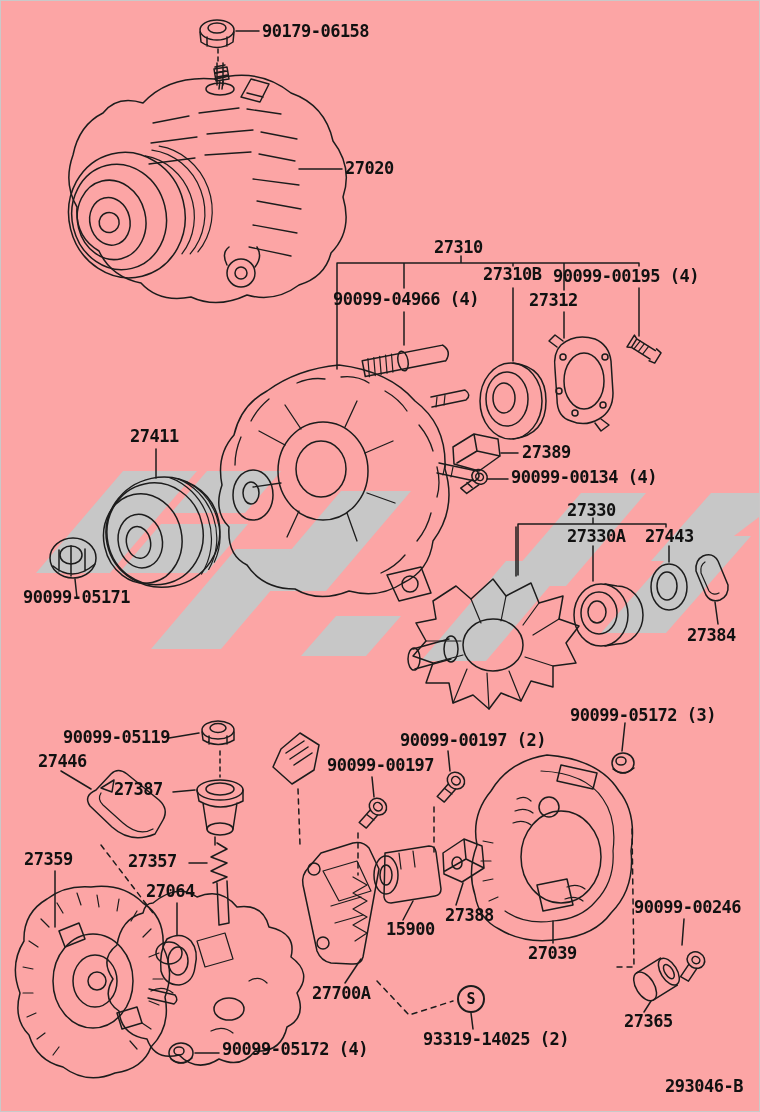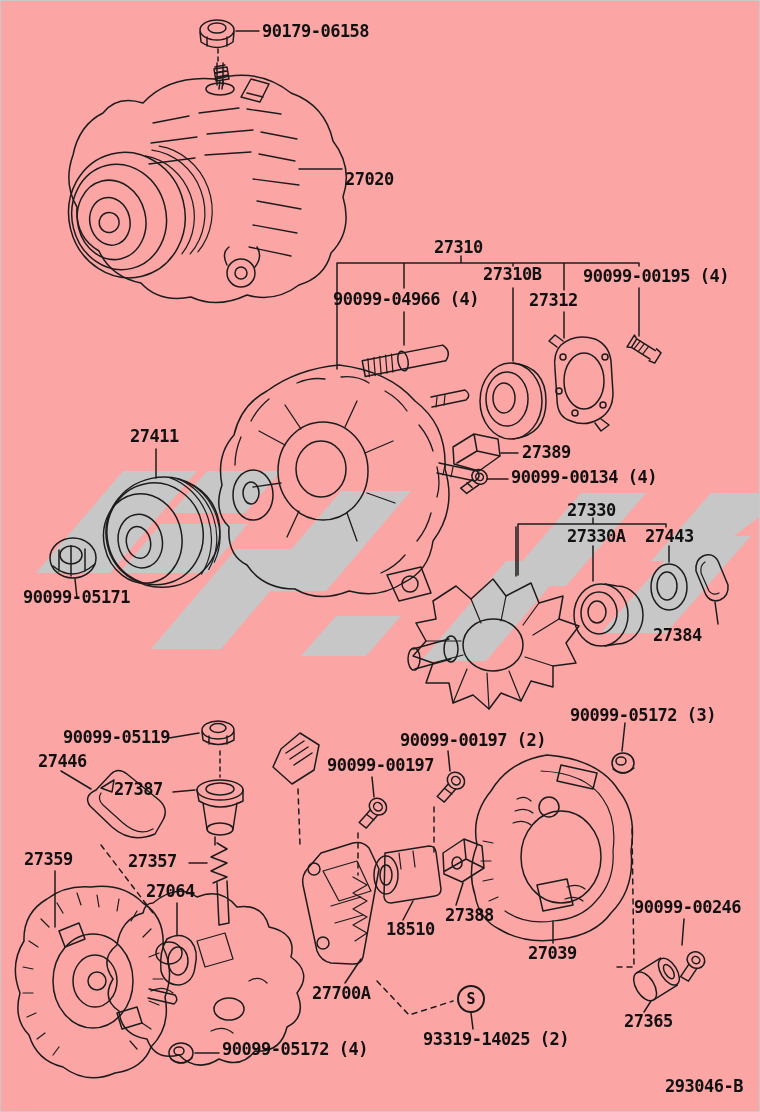--- a/index.html
+++ b/index.html
@@ -333,46 +333,46 @@
       <g>
         <ellipse cx="180" cy="1052" rx="12" ry="10"></ellipse>
         <ellipse cx="178" cy="1050" rx="5" ry="4"></ellipse>
         <path d="M170,1058 Q180,1066 191,1057"></path>
         <path d="M194,1052 L218,1052"></path>
       </g>
     </g>
   </svg>
 
   <div class="lbl" style="left:261px;top:22px">90179-06158</div>
-  <div class="lbl" style="left:344px;top:170px">27020</div>
+  <div class="lbl" style="left:344px;top:159px">27020</div>
   <div class="lbl" style="left:433px;top:238px">27310</div>
   <div class="lbl" style="left:482px;top:265px">27310B</div>
-  <div class="lbl" style="left:582px;top:267px">90099-00195 (4)</div>
+  <div class="lbl" style="left:552px;top:267px">90099-00195 (4)</div>
   <div class="lbl" style="left:332px;top:290px">90099-04966 (4)</div>
   <div class="lbl" style="left:528px;top:291px">27312</div>
   <div class="lbl" style="left:129px;top:427px">27411</div>
   <div class="lbl" style="left:521px;top:443px">27389</div>
   <div class="lbl" style="left:510px;top:468px">90099-00134 (4)</div>
   <div class="lbl" style="left:566px;top:501px">27330</div>
   <div class="lbl" style="left:566px;top:527px">27330A</div>
   <div class="lbl" style="left:644px;top:527px">27443</div>
   <div class="lbl" style="left:22px;top:588px">90099-05171</div>
-  <div class="lbl" style="left:652px;top:626px">27384</div>
+  <div class="lbl" style="left:686px;top:626px">27384</div>
   <div class="lbl" style="left:569px;top:706px">90099-05172 (3)</div>
   <div class="lbl" style="left:62px;top:728px">90099-05119</div>
   <div class="lbl" style="left:37px;top:752px">27446</div>
   <div class="lbl" style="left:399px;top:731px">90099-00197 (2)</div>
   <div class="lbl" style="left:326px;top:756px">90099-00197</div>
   <div class="lbl" style="left:113px;top:780px">27387</div>
   <div class="lbl" style="left:23px;top:850px">27359</div>
   <div class="lbl" style="left:127px;top:852px">27357</div>
   <div class="lbl" style="left:145px;top:882px">27064</div>
   <div class="lbl" style="left:633px;top:898px">90099-00246</div>
   <div class="lbl" style="left:444px;top:906px">27388</div>
-  <div class="lbl" style="left:385px;top:920px">18510</div>
+  <div class="lbl" style="left:385px;top:920px">15900</div>
   <div class="lbl" style="left:527px;top:944px">27039</div>
   <div class="lbl" style="left:311px;top:984px">27700A</div>
   <div class="lbl" style="left:623px;top:1012px">27365</div>
   <div class="lbl" style="left:422px;top:1030px">93319-14025 (2)</div>
   <div class="lbl" style="left:221px;top:1040px">90099-05172 (4)</div>
 
   <div class="s-badge">S</div>
 
   <div class="lbl" style="left:664px;top:1077px">293046-B</div>
 

